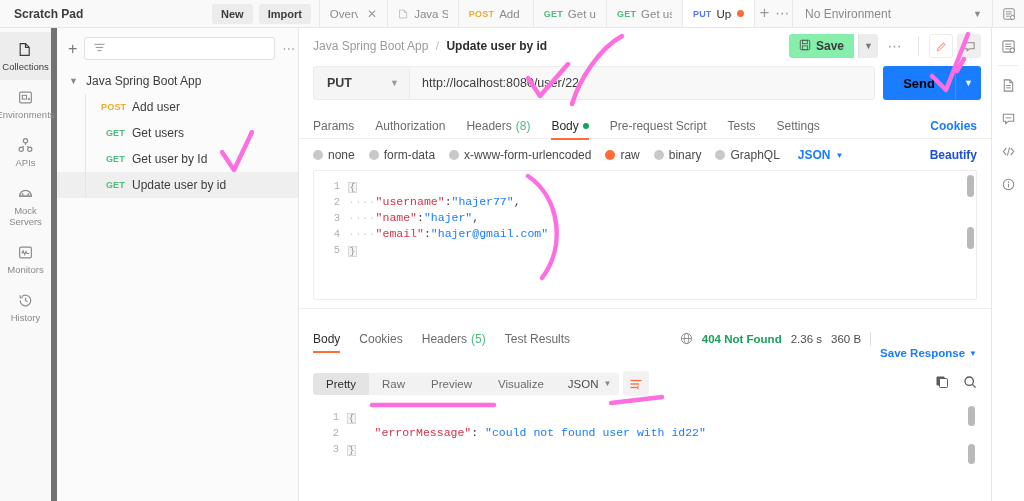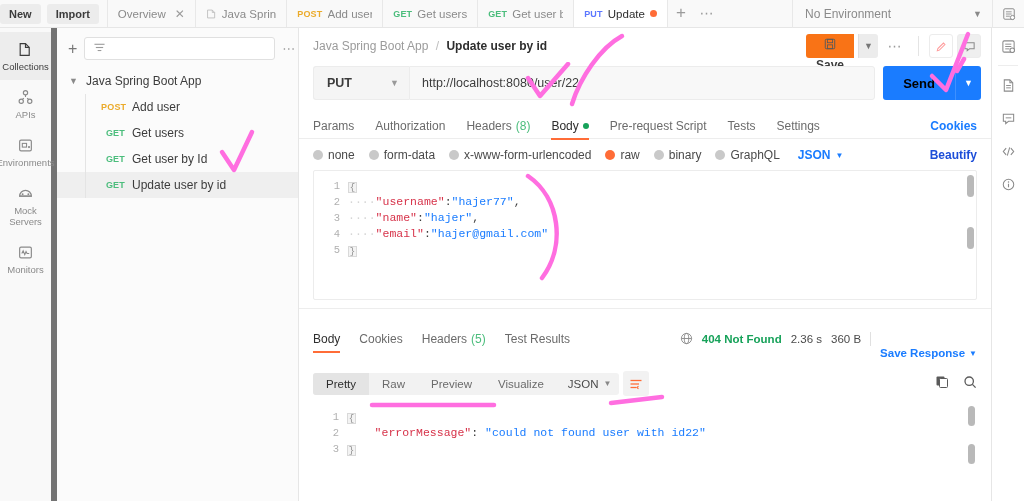--- a/index.html
+++ b/index.html
@@ -108,23 +108,23 @@
   .center { flex: 1; display: flex; flex-direction: column; min-width: 0; background:#fff; }
   .crumbbar {
     height: 36px; display: flex; align-items: center; justify-content: space-between;
     padding: 0 10px 0 14px;
   }
   .crumb { font-size: 12px; color: #9b9b9b; }
   .crumb b { color: #2e2e2e; }
   .crumb .sep { color: #bdbdbd; margin: 0 4px; }
   .crumb-actions { display: flex; align-items: center; gap: 4px; }
   .save-btn {
-    display: flex; align-items: center; gap: 5px; background: #f97316;
+    display: flex; align-items: center; gap: 5px; background: #86efac;
     border-radius: 3px 0 0 3px; padding: 4px 10px; font-size: 12px; color: #3c3c3c;
-    font-weight: bold; cursor: pointer; height: 24px; flex-direction: column;
+    font-weight: bold; cursor: pointer; height: 24px;
   }
   .save-caret {
     background: #ececec; border-radius: 0 3px 3px 0; width: 20px; height: 24px;
     display: flex; align-items: center; justify-content: center; color:#777;
     cursor: pointer; border-left: 1px solid #dedede; font-size: 9px;
   }
   .vdiv { width: 1px; height: 20px; background: #e4e4e4; margin: 0 6px; }
   .sq-btn { width: 24px; height: 24px; border: 1px solid #ececec; border-radius: 3px;
             display:flex; align-items:center; justify-content:center; cursor:pointer; }
   .sq-btn.shaded { background: #efefef; }
@@ -238,20 +238,21 @@
   .annot { position: absolute; pointer-events: none; }
   svg.annot path, svg.annot line { stroke: #ff6ee0; fill: none; stroke-width: 4.5;
      stroke-linecap: round; stroke-linejoin: round; }
 </style>
 </head>
 <body>
 
 <div class="app">
 
   <div class="topbar">
+    <div class="scratchpad">Scratch Pad</div>
     <div class="topbtns">
       <div class="topbtn">New</div>
       <div class="topbtn">Import</div>
     </div>
 
     <div class="tabstrip">
       <div class="tab first">
         <span class="tname">Overview</span>
         <span class="xclose">✕</span>
       </div>
@@ -308,57 +309,67 @@
           <svg width="17" height="17" viewBox="0 0 16 16">
               <path d="M3 2.5h5l3.5 3.5v7.5H3z" fill="none" stroke="#3c3c3c" stroke-width="1.1"></path>
               <path d="M8 2.5V6h3.5" fill="none" stroke="#3c3c3c" stroke-width="1.1"></path>
             </svg>
         </span>
         <span class="rlabel">Collections</span>
       </div>
       <div class="rail-item">
         <span class="rail-icon">
           <svg width="17" height="17" viewBox="0 0 16 16">
+              <rect x="2.5" y="3" width="11" height="10" rx="1.3" fill="none" stroke="#8a8a8a" stroke-width="1.1"></rect>
+              <rect x="5" y="6" width="4" height="3.5" fill="none" stroke="#8a8a8a" stroke-width="1"></rect>
+              <circle cx="11.3" cy="9.5" r="1" fill="#8a8a8a"></circle>
+            </svg>
+        </span>
+        <span class="rlabel">Environments</span>
+      </div>
+      <div class="rail-item">
+        <span class="rail-icon">
+          <svg width="17" height="17" viewBox="0 0 16 16">
               <circle cx="8" cy="3.5" r="2" fill="none" stroke="#8a8a8a" stroke-width="1.1"></circle>
               <circle cx="4" cy="11.5" r="2" fill="none" stroke="#8a8a8a" stroke-width="1.1"></circle>
               <circle cx="12" cy="11.5" r="2" fill="none" stroke="#8a8a8a" stroke-width="1.1"></circle>
               <path d="M8 5.5v2M6.5 8.5L5 9.8M9.5 8.5l1.5 1.3" stroke="#8a8a8a" stroke-width="1"></path>
             </svg>
         </span>
         <span class="rlabel">APIs</span>
-      </div>
-      <div class="rail-item">
-        <span class="rail-icon">
-          <svg width="17" height="17" viewBox="0 0 16 16">
-              <rect x="2.5" y="3" width="11" height="10" rx="1.3" fill="none" stroke="#8a8a8a" stroke-width="1.1"></rect>
-              <rect x="5" y="6" width="4" height="3.5" fill="none" stroke="#8a8a8a" stroke-width="1"></rect>
-              <circle cx="11.3" cy="9.5" r="1" fill="#8a8a8a"></circle>
-            </svg>
-        </span>
-        <span class="rlabel">Environments</span>
       </div>
       <div class="rail-item">
         <span class="rail-icon">
           <svg width="17" height="17" viewBox="0 0 16 16">
               <path d="M2.5 10.5a5.5 5.5 0 0 1 11 0z" fill="none" stroke="#8a8a8a" stroke-width="1.1"></path>
               <line x1="2" y1="10.5" x2="14" y2="10.5" stroke="#8a8a8a" stroke-width="1.1"></line>
               <circle cx="5.3" cy="8.6" r=".9" fill="#8a8a8a"></circle>
               <circle cx="10.7" cy="8.6" r=".9" fill="#8a8a8a"></circle>
             </svg>
         </span>
         <span class="rlabel">Mock Servers</span>
       </div>
       <div class="rail-item">
         <span class="rail-icon">
           <svg width="17" height="17" viewBox="0 0 16 16">
               <rect x="2.5" y="3" width="11" height="10" rx="1.3" fill="none" stroke="#8a8a8a" stroke-width="1.1"></rect>
               <path d="M4.5 9l1.3-2.6L7.3 10l1.2-3 1 2h2" fill="none" stroke="#8a8a8a" stroke-width="1"></path>
             </svg>
         </span>
         <span class="rlabel">Monitors</span>
+      </div>
+      <div class="rail-item">
+        <span class="rail-icon">
+          <svg width="17" height="17" viewBox="0 0 16 16">
+              <path d="M3 8a5 5 0 1 0 1.6-3.7" fill="none" stroke="#8a8a8a" stroke-width="1.1"></path>
+              <path d="M3 3v2.4h2.4" fill="none" stroke="#8a8a8a" stroke-width="1.1"></path>
+              <path d="M8 5.3V8l1.9 1.2" stroke="#8a8a8a" stroke-width="1.1" fill="none"></path>
+            </svg>
+        </span>
+        <span class="rlabel">History</span>
       </div>
     </div>
 
     <div class="sidebar">
       <div class="sb-head">
         <span class="sb-plus">+</span>
         <div class="sb-filter">
           <span>
             <svg width="13" height="11" viewBox="0 0 14 12">
                 <line x1="1.5" y1="2.5" x2="12.5" y2="2.5" stroke="#9b9b9b" stroke-width="1.2"></line>

